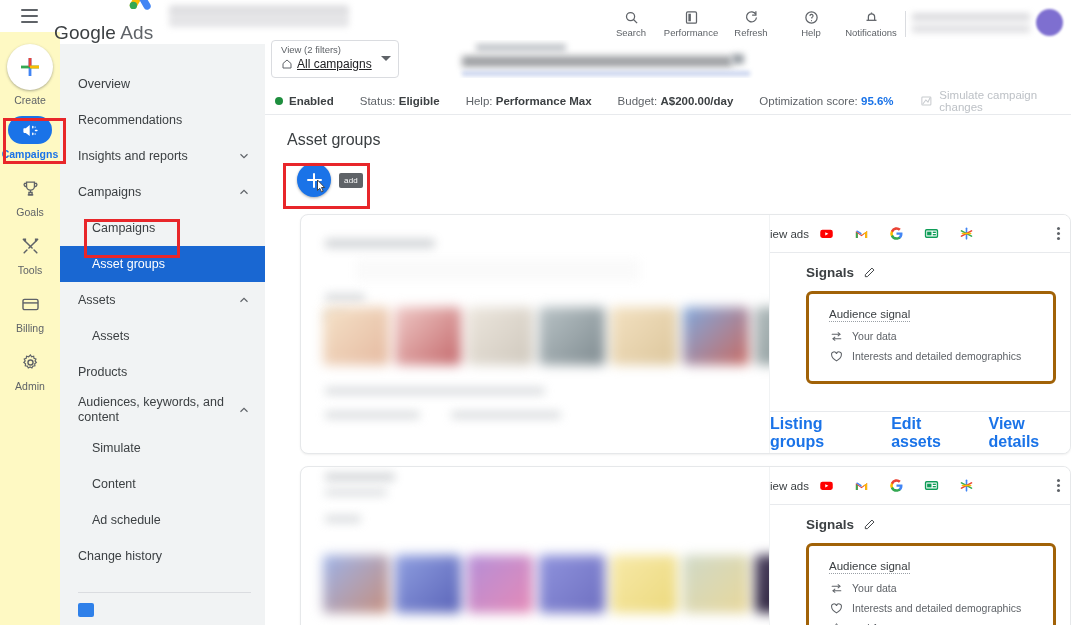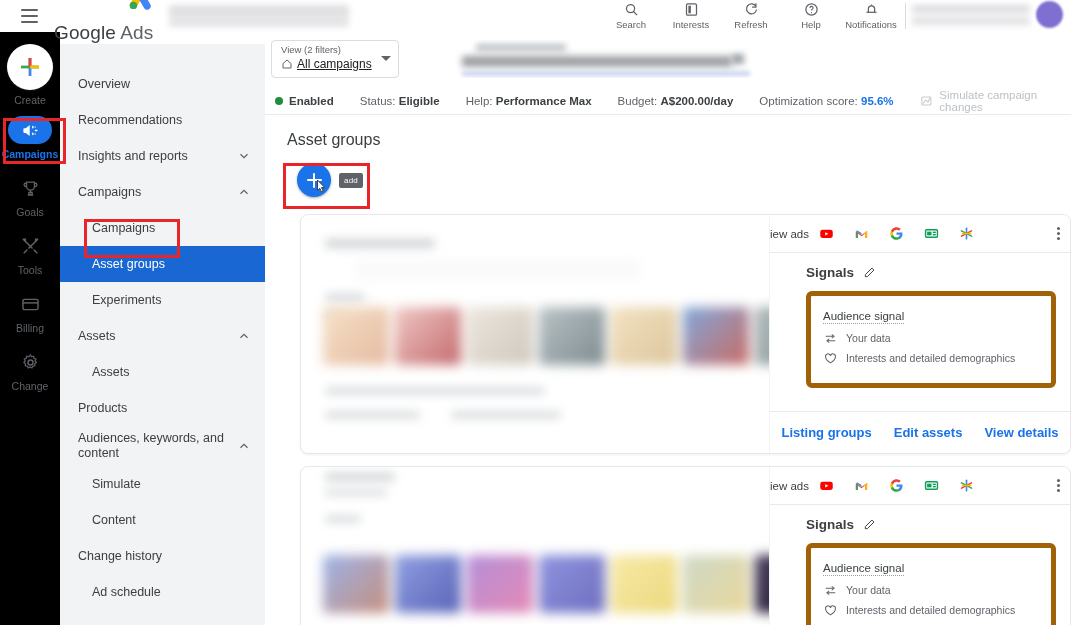--- a/index.html
+++ b/index.html
@@ -28,21 +28,21 @@
   .brand-text { font-size: 19px; color: #3c4043; letter-spacing: .1px; }
   .brand-text .ads { color: #5f6368; }
 
   .acct-blur {
     margin-left: 16px; width: 180px; height: 22px;
     background: linear-gradient(180deg, rgba(150,150,158,.30) 0 48%, rgba(255,255,255,0) 48% 56%, rgba(150,150,158,.26) 56% 100%);
     filter: blur(3.4px); border-radius: 3px;
   }
 
   .topbar-right {
-    position: absolute; right: 0; top: 0; height: 32px;
+    position: absolute; right: 0; top: 8px; height: 32px;
     display: flex; align-items: flex-start;
   }
   .tb-item {
     width: 60px; height: 32px; display: flex; flex-direction: column;
     align-items: center; justify-content: flex-start; padding-top: 1px;
     cursor: pointer; color: #5f6368;
   }
   .tb-item .ic { height: 16px; display: flex; align-items: center; justify-content: center; }
   .tb-item .lb { font-size: 9.5px; color: #5f6368; margin-top: 2px; white-space: nowrap; }
   .tb-div { width: 1px; height: 26px; background: #dadce0; margin: 3px 6px 0 4px; }
@@ -55,21 +55,21 @@
     filter: blur(3px); border-radius: 2px;
   }
   .avatar {
     width: 27px; height: 27px; border-radius: 50%;
     background: #7e6fd0; filter: blur(1.1px); cursor: pointer;
   }
 
   
   .rail {
     position: absolute; left: 0; top: 32px; width: 60px; height: 593px;
-    background: #000000; display: flex; flex-direction: column; align-items: flex-start;
+    background: #fef9c3; display: flex; flex-direction: column; align-items: flex-start;
     padding-top: 12px;
   }
   .rail-item {
     width: 60px; height: 54px; display: flex; flex-direction: column;
     align-items: center; justify-content: flex-start; cursor: pointer; margin-bottom: 4px;
   }
   .rail-ic {
     width: 44px; height: 28px; border-radius: 14px;
     display: flex; align-items: center; justify-content: center; color: #5f6368;
   }
@@ -211,34 +211,34 @@
     border-bottom: 1px solid #e8eaed; gap: 0;
   }
   .sig-head .vlabel { font-size: 11.5px; color: #3c4043; margin-right: 10px; white-space: nowrap; }
   .chan-icons { display: flex; align-items: center; gap: 20px; flex: 1; }
   .dots3 { display: flex; flex-direction: column; gap: 2px; margin-left: auto; cursor: pointer; }
   .dots3 i { width: 3px; height: 3px; background: #5f6368; border-radius: 50%; display: block; }
 
   .sig-body { padding: 12px 14px 0 36px; }
   .sig-title-row { display: flex; align-items: center; gap: 9px; margin-bottom: 11px; }
   .sig-title { font-size: 13.5px; color: #3c4043; font-weight: bold; }
-  .sig-box { border: 5px solid #a16207; border-radius: 6px; padding: 10px 12px 12px 12px; }
+  .sig-box { border: 3px solid #a16207; border-radius: 6px; padding: 10px 12px 12px 20px; }
   .aud-label {
     font-size: 11.5px; color: #3c4043; margin-bottom: 7px;
     border-bottom: 1px dotted #9aa0a6; display: inline-block; padding-bottom: 1px;
   }
   .aud-row { display: flex; align-items: center; gap: 9px; margin-bottom: 6px; font-size: 10.5px; color: #5f6368; }
   .aud-row .ic { width: 14px; height: 14px; display: flex; align-items: center; justify-content: center; color: #5f6368; flex: 0 0 14px; }
 
   .card-actions {
     position: absolute; bottom: 0; left: 0; width: 100%; height: 42px;
     border-top: 1px solid #e8eaed; display: flex; align-items: center;
     justify-content: center; gap: 22px;
   }
-  .card-actions a { font-size: 13px; color: #1a73e8; font-weight: bold; cursor: pointer; text-decoration: none; }
+  .card-actions a { font-size: 16px; color: #1a73e8; font-weight: bold; cursor: pointer; text-decoration: none; }
 
   
   .redbox { position: absolute; border: 3px solid #e8262a; z-index: 60; pointer-events: none; }
   #rb-campaigns { left: 3px; top: 118px; width: 63px; height: 46px; }
   #rb-assetgroups { left: 84px; top: 219px; width: 96px; height: 39px; }
   #rb-fab { left: 283px; top: 163px; width: 87px; height: 46px; }
 </style>
 </head>
 <body>
 
@@ -270,21 +270,21 @@
         </div>
         <div class="lb">Search</div>
       </div>
       <div class="tb-item">
         <div class="ic">
           <svg width="15" height="15" viewBox="0 0 24 24">
               <rect x="4" y="3" width="16" height="18" rx="2" fill="none" stroke="#5f6368" stroke-width="2"></rect>
               <rect x="7" y="6" width="4" height="12" fill="#5f6368"></rect>
             </svg>
         </div>
-        <div class="lb">Interests</div>
+        <div class="lb">Performance</div>
       </div>
       <div class="tb-item">
         <div class="ic">
           <svg width="15" height="15" viewBox="0 0 24 24" fill="none" stroke="#5f6368" stroke-width="2">
               <path d="M19 7 A8 8 0 1 0 20 12"></path>
               <polyline points="19,2 19,8 13,8"></polyline>
             </svg>
         </div>
         <div class="lb">Refresh</div>
       </div>
@@ -382,21 +382,21 @@
       <div class="rail-lb">Billing</div>
     </div>
 
     <div class="rail-item">
       <div class="rail-ic">
         <svg width="19" height="19" viewBox="0 0 24 24" fill="none" stroke="#5f6368" stroke-width="1.8">
           <circle cx="12" cy="12" r="3.2"></circle>
           <path d="M12 2.5 l1.4 2.2 2.6 -.7 .4 2.6 2.5 1 -1.2 2.4 1.7 2 -2.1 1.6 .3 2.6 -2.6 .3 -1.2 2.4 -2.3 -1.2 -2.3 1.2 -1.2 -2.4 -2.6 -.3 .3 -2.6 -2.1 -1.6 1.7 -2 -1.2 -2.4 2.5 -1 .4 -2.6 2.6 .7 z" stroke-width="1.5"></path>
         </svg>
       </div>
-      <div class="rail-lb">Change</div>
+      <div class="rail-lb">Admin</div>
     </div>
   </div>
 
   <div class="nav">
     <div class="nav-row">
       <div class="txt">Overview</div>
     </div>
     <div class="nav-row">
       <div class="txt">Recommendations</div>
     </div>
@@ -411,23 +411,20 @@
       <svg class="chev" viewBox="0 0 24 24" fill="none" stroke="#5f6368" stroke-width="2">
           <polyline points="6,15 12,9 18,15"></polyline>
         </svg>
     </div>
     <div class="nav-row sub">
       <div class="txt">Campaigns</div>
     </div>
     <div class="nav-row sub selected">
       <div class="txt">Asset groups</div>
     </div>
-    <div class="nav-row sub">
-      <div class="txt">Experiments</div>
-    </div>
     <div class="nav-row">
       <div class="txt">Assets</div>
       <svg class="chev" viewBox="0 0 24 24" fill="none" stroke="#5f6368" stroke-width="2">
           <polyline points="6,15 12,9 18,15"></polyline>
         </svg>
     </div>
     <div class="nav-row sub">
       <div class="txt">Assets</div>
     </div>
     <div class="nav-row">
@@ -438,25 +435,25 @@
       <svg class="chev" viewBox="0 0 24 24" fill="none" stroke="#5f6368" stroke-width="2">
           <polyline points="6,15 12,9 18,15"></polyline>
         </svg>
     </div>
     <div class="nav-row sub">
       <div class="txt">Simulate</div>
     </div>
     <div class="nav-row sub">
       <div class="txt">Content</div>
     </div>
+    <div class="nav-row sub">
+      <div class="txt">Ad schedule</div>
+    </div>
     <div class="nav-row">
       <div class="txt">Change history</div>
-    </div>
-    <div class="nav-row sub">
-      <div class="txt">Ad schedule</div>
     </div>
     <div class="nav-divider"></div>
     <div class="nav-bottom-icon"></div>
   </div>
 
   <div class="main">
 
     <div class="filterbar">
       <div class="view-chip">
         <div class="l1">View (2 filters)</div>

